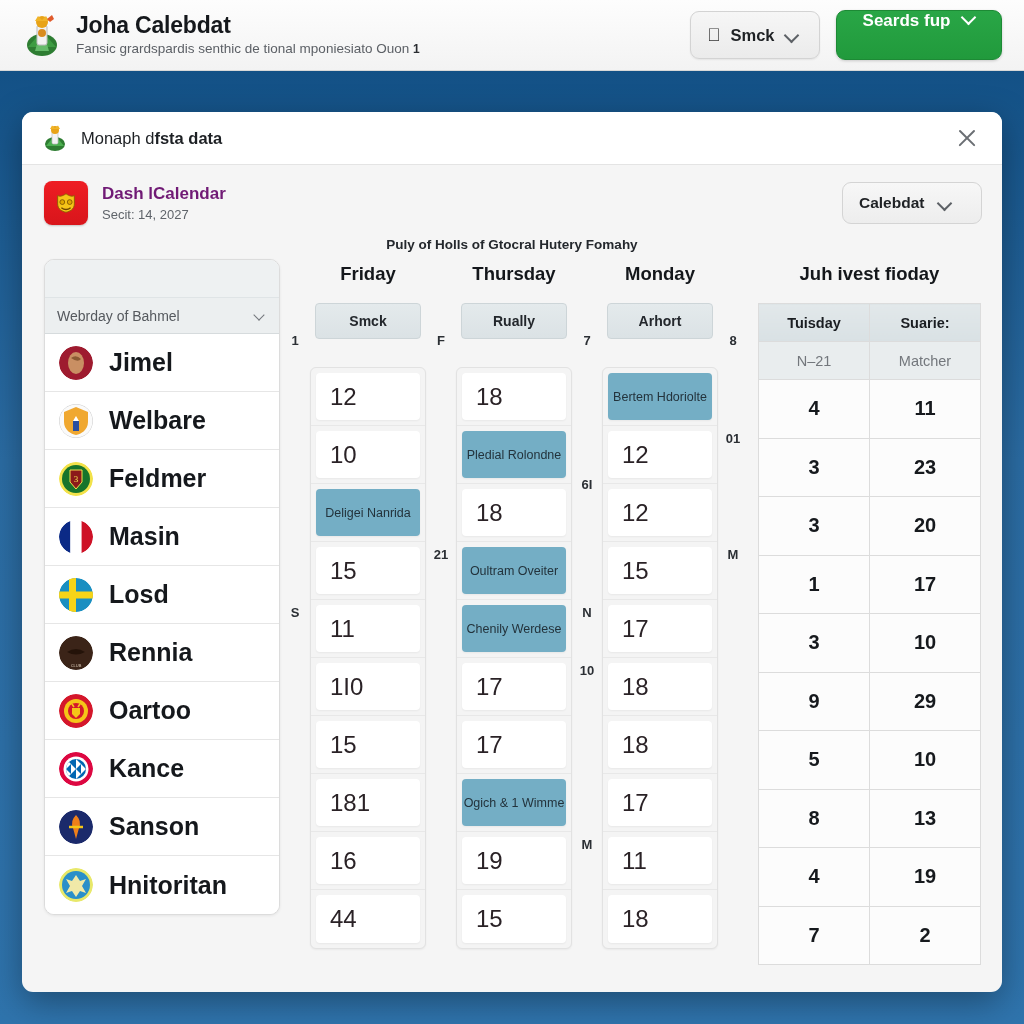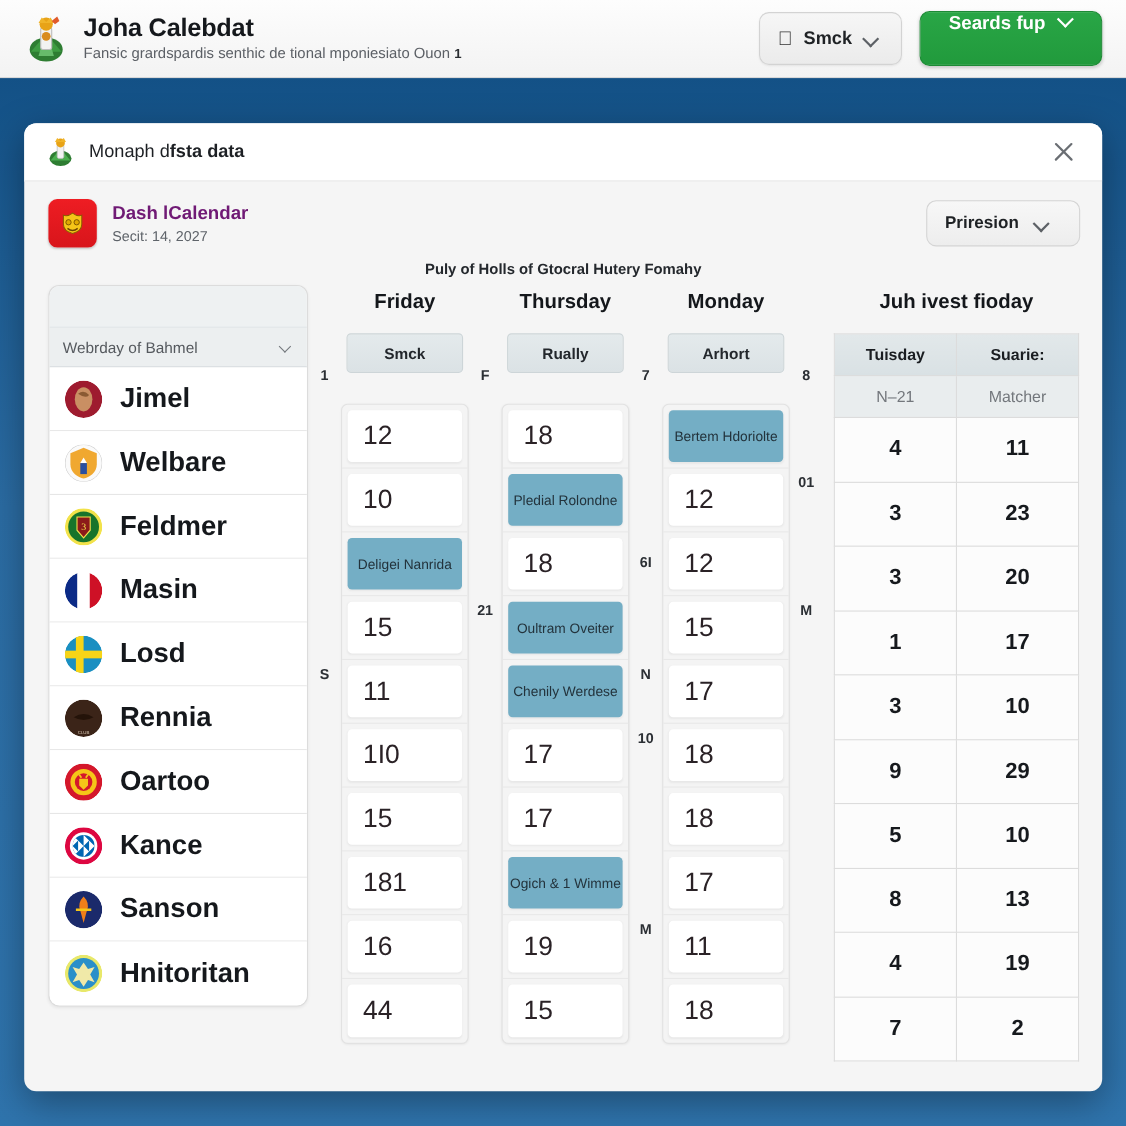--- a/index.html
+++ b/index.html
@@ -249,21 +249,21 @@
         <circle cx="10" cy="13" r="2.6" fill="#e0a800" stroke="#6d4500" stroke-width=".8"></circle>
         <circle cx="18" cy="13" r="2.6" fill="#e0a800" stroke="#6d4500" stroke-width=".8"></circle>
         <path d="M9 19 q5 4 10 0" stroke="#6d4500" stroke-width="1.4" fill="none"></path>
       </svg>
     </div>
     <div class="sub-txt">
       <div class="sub-title">Dash lCalendar</div>
       <div class="sub-date">Secit: 14, 2027</div>
     </div>
     <div class="sel-pill">
-      <span class="lbl">Priresion</span>
+      <span class="lbl">Calebdat</span>
       <span class="chev dark"></span>
     </div>
   </div>
 
   <div class="board">
     <div class="board-caption">Puly of Holls of Gtocral Hutery Fomahy</div>
     <div class="cols" id="cols">
         <div class="left-panel">
           <div class="lp-spacer"></div>
           <div class="lp-select">
@@ -440,21 +440,21 @@
             </div>
             <div class="cell">
               <div class="box">19</div>
             </div>
             <div class="cell">
               <div class="box">15</div>
             </div>
           </div>
         </div>
         <div class="gutter">
-          <span class="gm" style="top:244px">6I</span>
+          <span class="gm" style="top:218px">6I</span>
           <span class="gm" style="top:346px">N</span>
           <span class="gm" style="top:404px">10</span>
           <span class="gm" style="top:578px">M</span>
           <span class="gm" style="top: 74px;">7</span>
         </div>
         <div class="day-col">
           <div class="day-head">Monday</div>
           <div class="day-chip">Arhort</div>
           <div class="cell-stack">
             <div class="cell">

